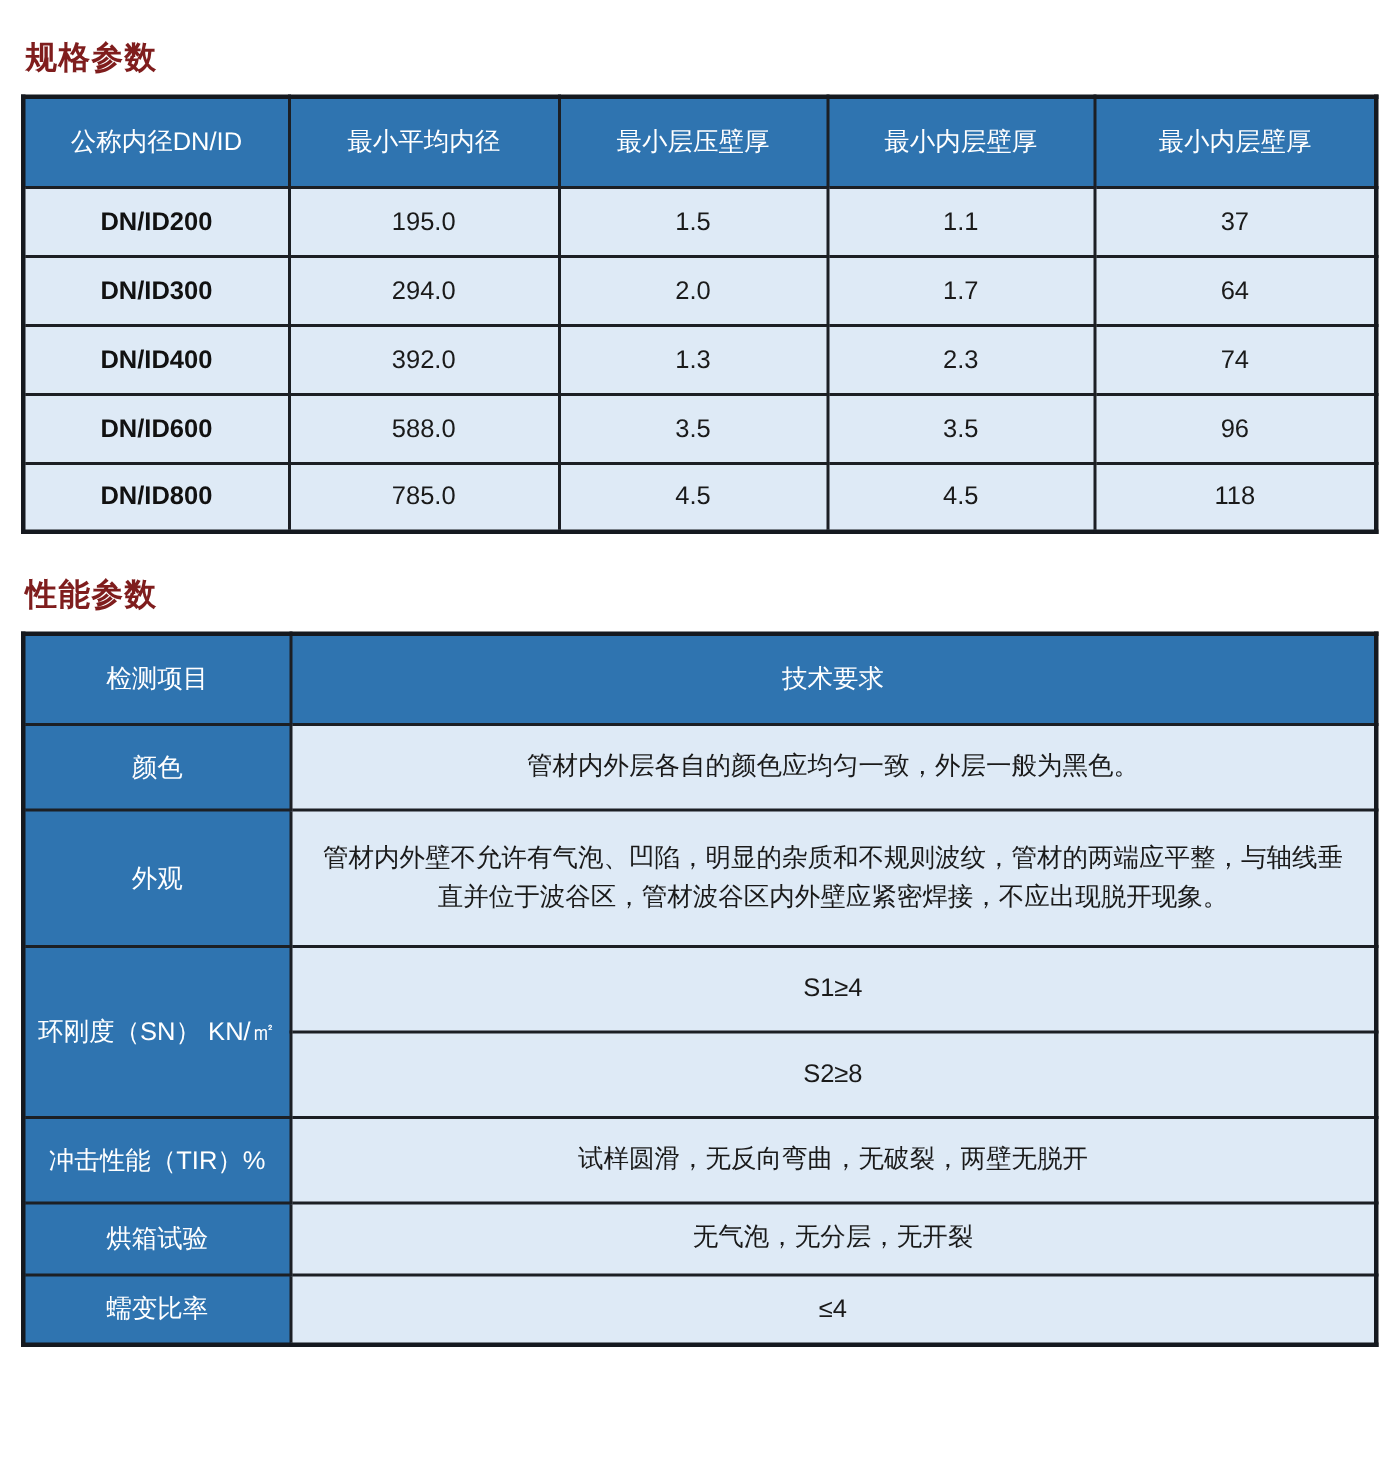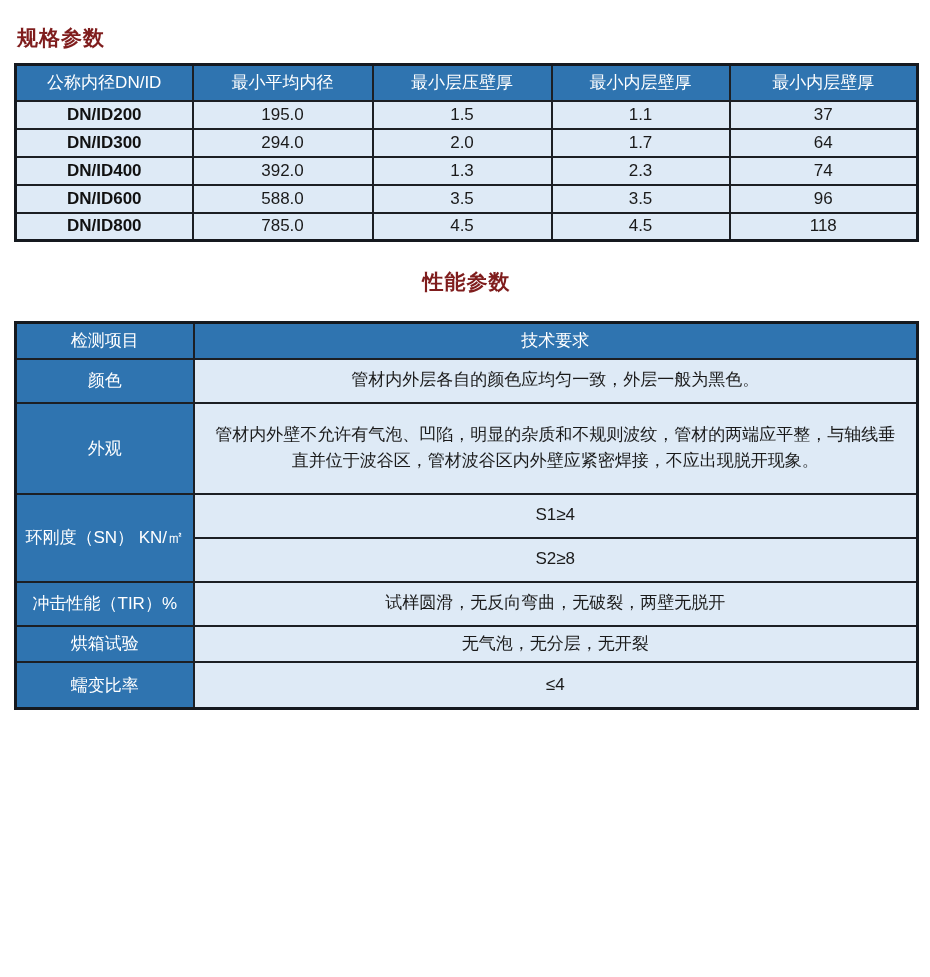--- a/index.html
+++ b/index.html
@@ -20,63 +20,62 @@
   }
   .section-title {
     color: #7f1d1d;
     font-size: 21px;
     font-weight: 700;
     margin: 0 0 11px 3px;
     letter-spacing: 1px;
   }
   .section-title.second {
     margin-top: 26px;
-    margin-bottom: 25px;
-    text-align: center;
+    margin-bottom: 11px;
   }
   table {
     width: 902px;
     border-collapse: collapse;
     table-layout: fixed;
     border: 3px solid #15191f;
   }
   th, td {
     border: 2px solid #1c1f24;
     text-align: center;
     vertical-align: middle;
     font-size: 17px;
     padding: 2px 6px;
     box-sizing: border-box;
   }
   th {
     background: #2f74b0;
     color: #ffffff;
     font-weight: 400;
-    height: 36px;
+    height: 60px;
   }
   td {
     background: #deeaf6;
-    height: 44px;
+    height: 57px;
   }
-  .spec-table td { height: 28px; }
+  .spec-table td { height: 46px; }
   .spec-table td.row-head {
     font-weight: 700;
     color: #111111;
   }
   .perf-table td.label-cell {
     background: #2f74b0;
     color: #ffffff;
     padding: 2px 2px;
   }
   .perf-table td.req-cell {
     padding: 4px 18px;
     line-height: 1.55;
   }
   .perf-table td.tall { height: 91px; }
-  .perf-table td.oven { height: 36px; }
+  .perf-table td.oven { height: 48px; }
   .perf-table td.creep { height: 47px; }
 </style>
 </head>
 <body>
 
 <div class="page">
 
   <h2 class="section-title">规格参数</h2>
 
   <table class="spec-table">

